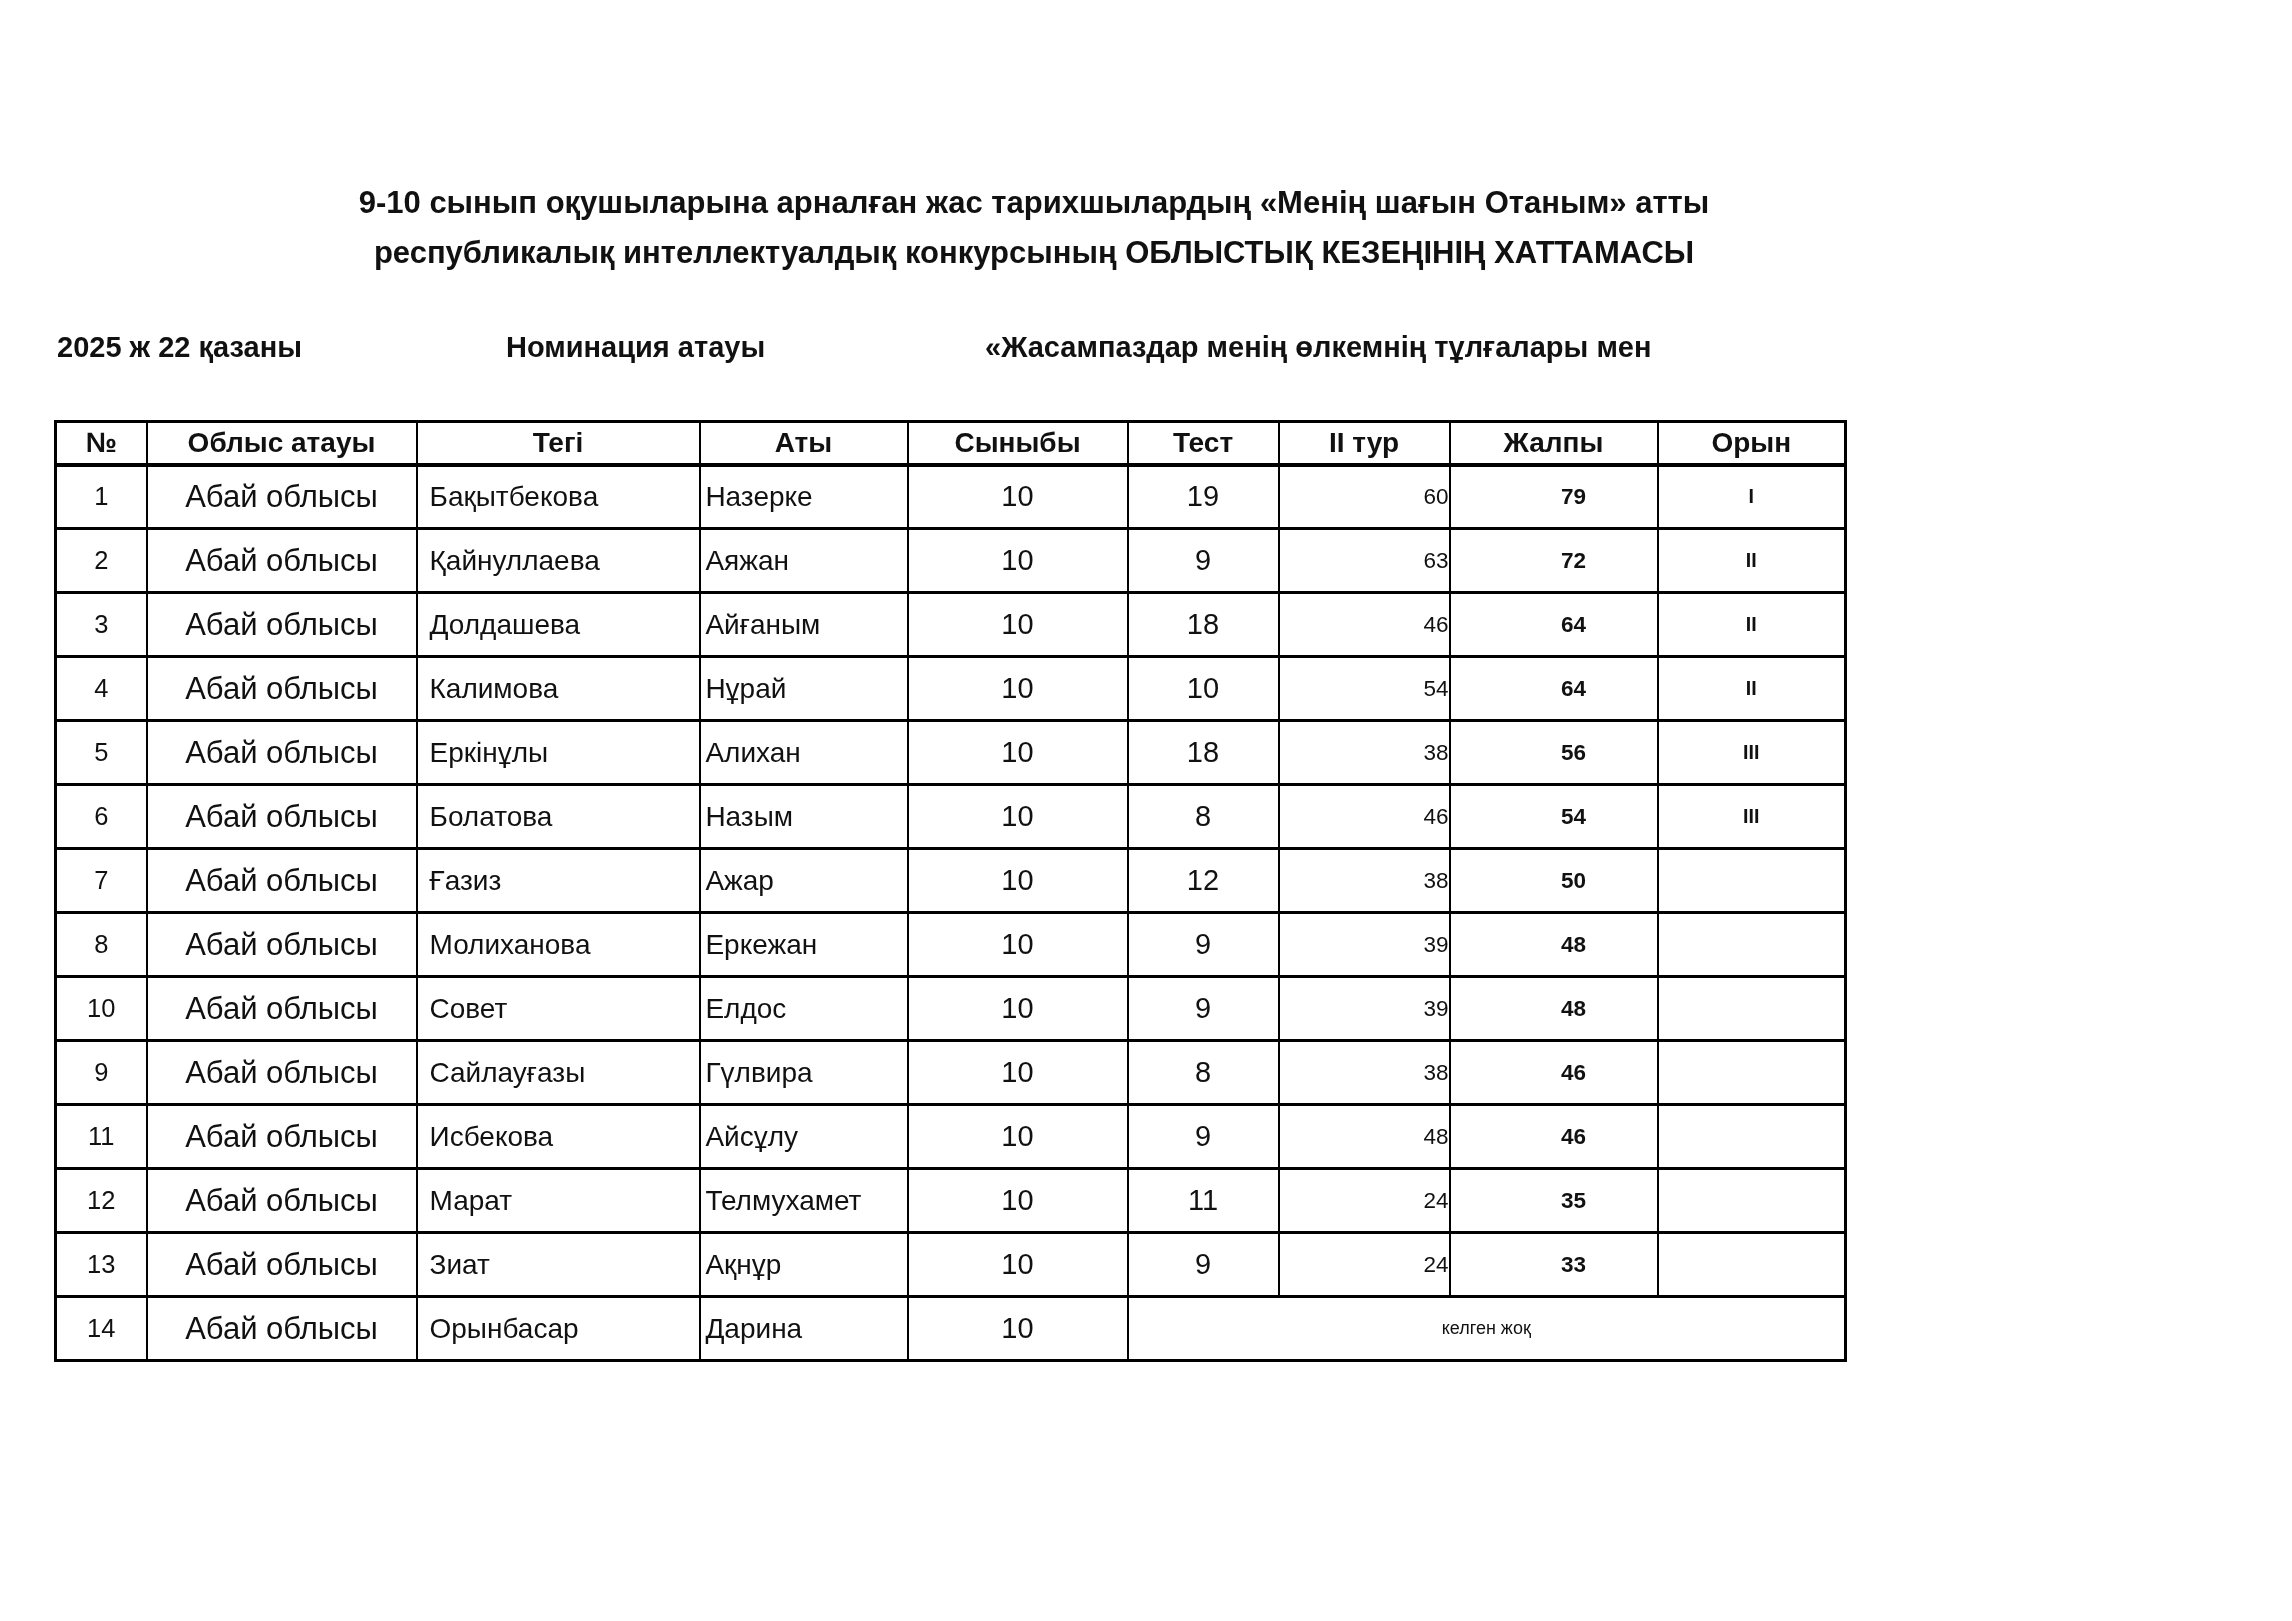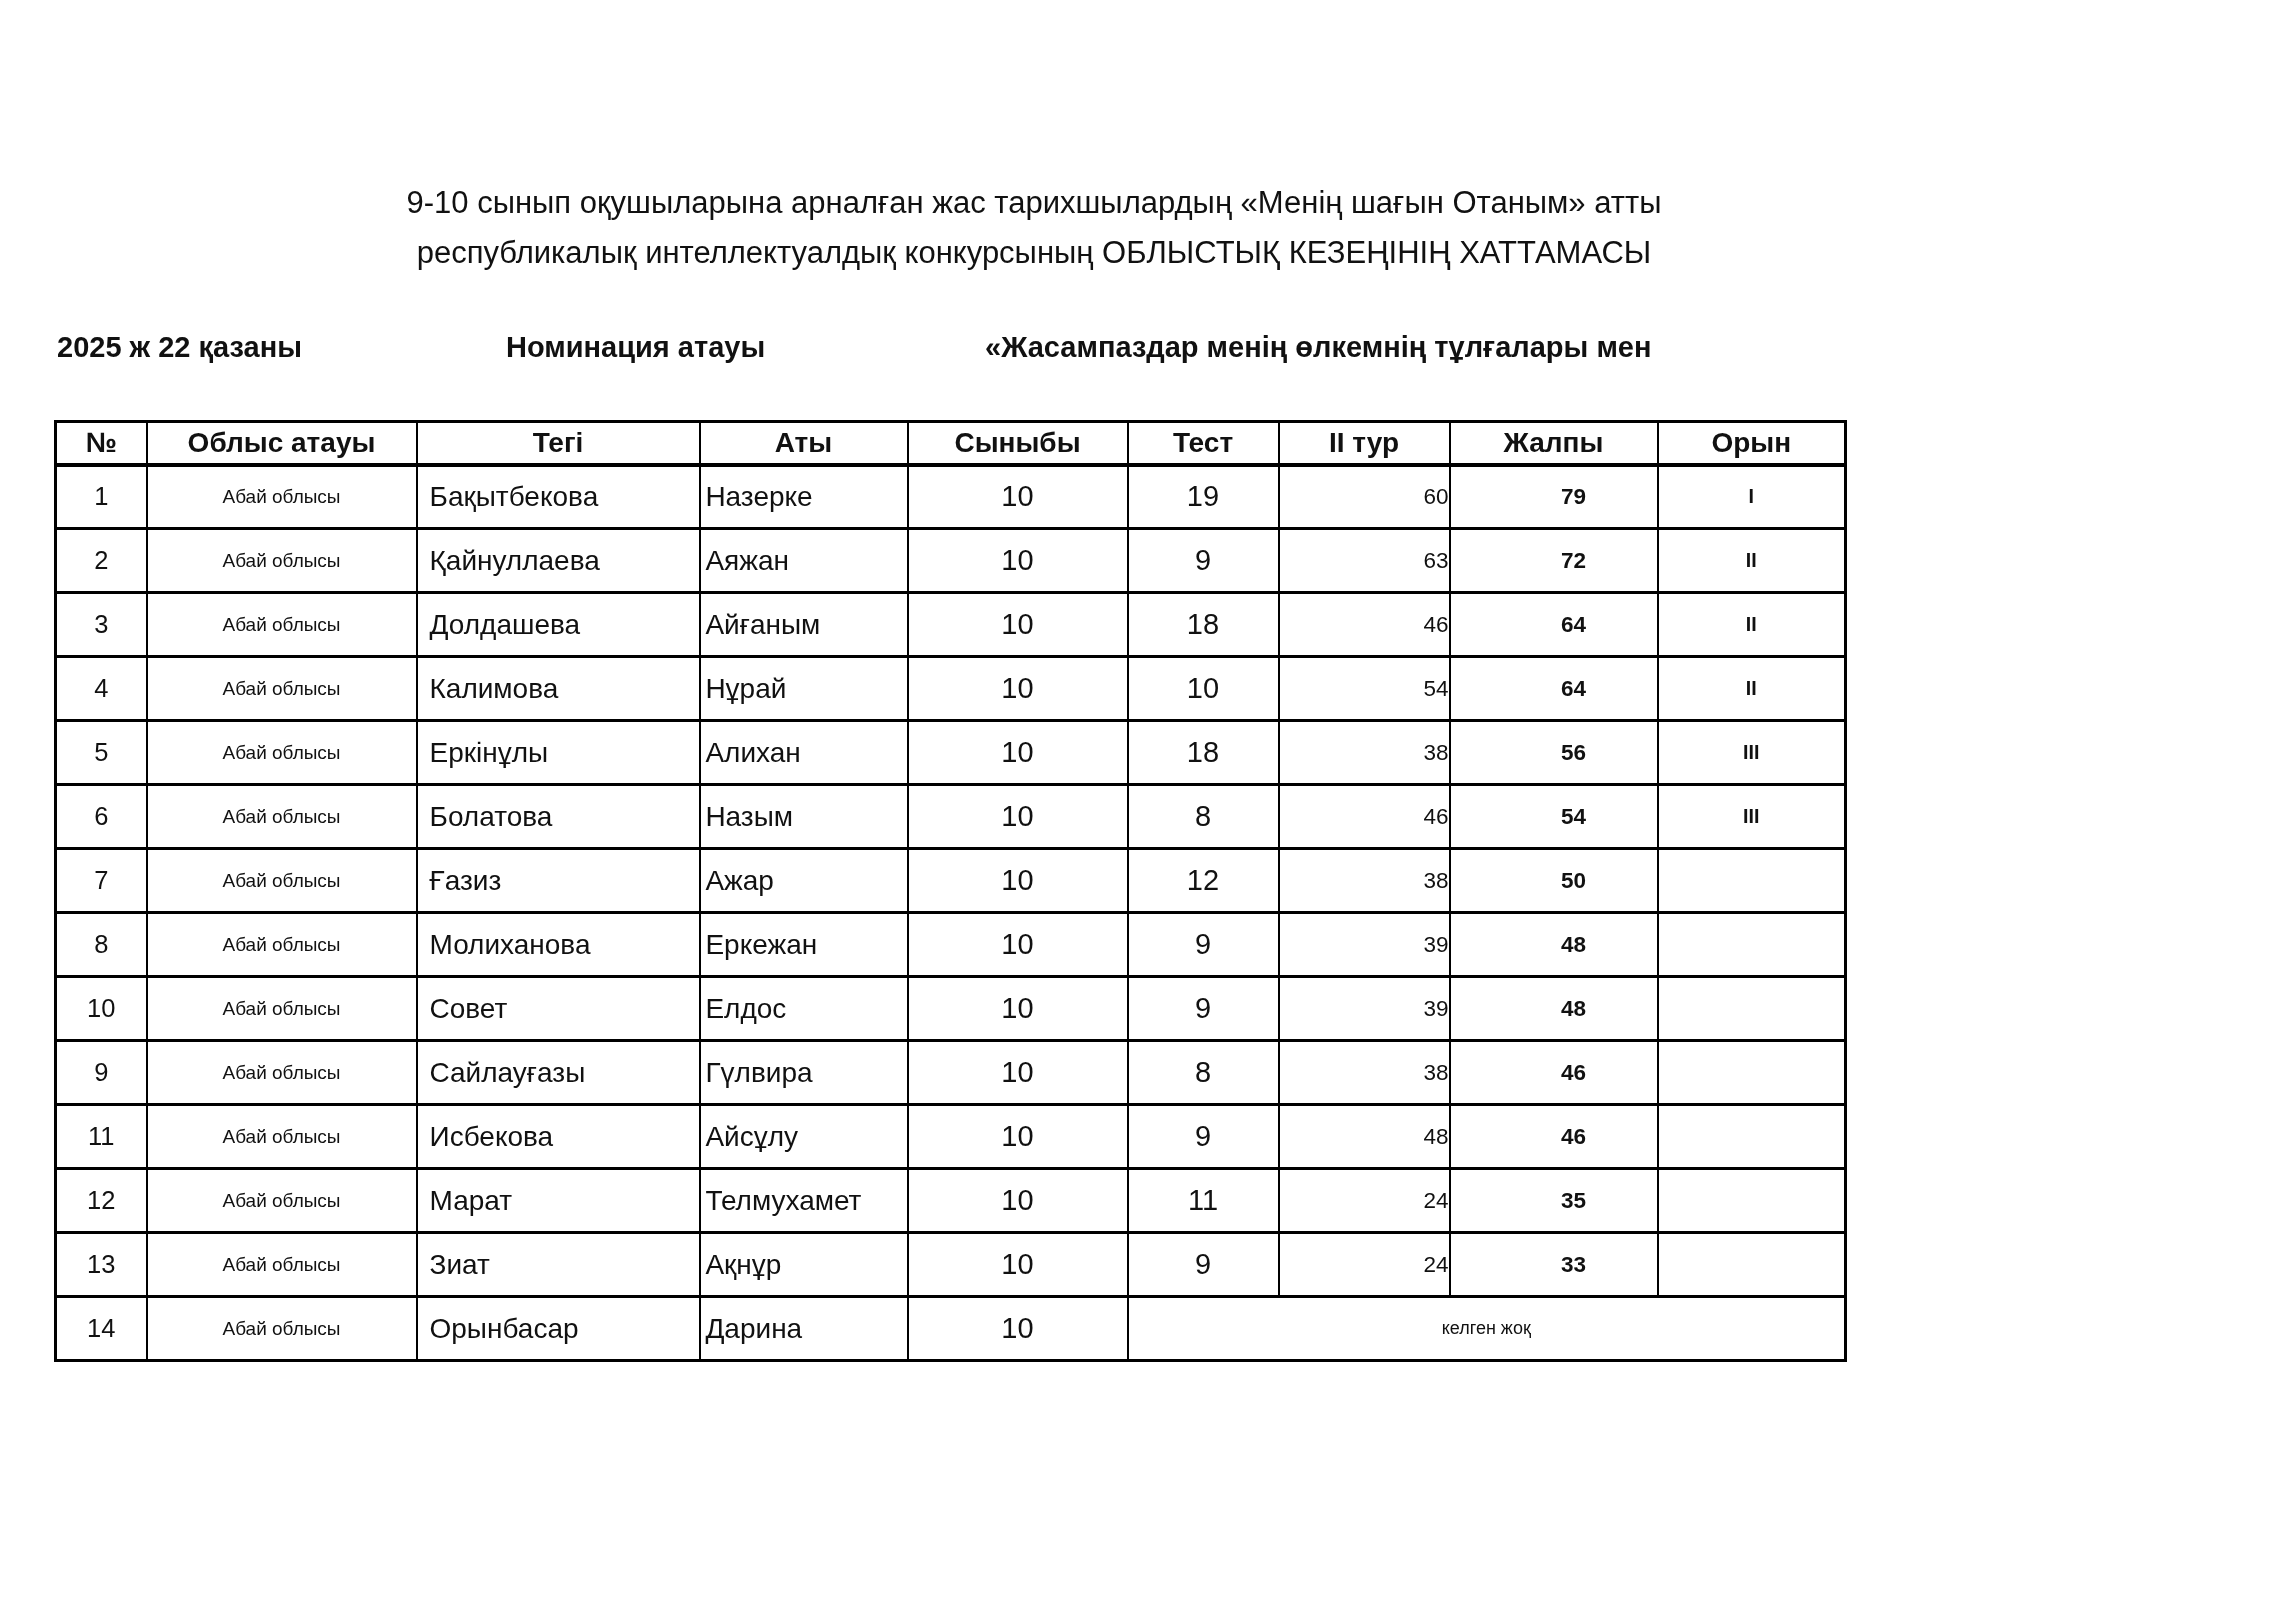--- a/index.html
+++ b/index.html
@@ -18,21 +18,21 @@
     width: 2293px;
     height: 1621px;
     background: #ffffff;
   }
   .doc-title {
     position: absolute;
     left: 54px;
     top: 178px;
     width: 1960px;
     text-align: center;
-    font-weight: normal;
+    font-weight: bold;
     font-size: 31px;
     line-height: 50px;
     color: #111111;
   }
   .meta-line {
     position: absolute;
     top: 326px;
     left: 0;
     width: 2293px;
     height: 43px;
@@ -68,21 +68,21 @@
   table.results thead th {
     height: 43px;
     font-weight: bold;
     font-size: 28px;
     text-align: center;
     border-bottom: 4.9px solid #000;
   }
   table.results tbody td { height: 64px; }
 
   .col-no      { text-align: center; font-size: 25.5px; }
-  .col-region  { text-align: center; font-size: 19px; }
+  .col-region  { text-align: center; font-size: 31px; }
   .col-surname { text-align: left; padding-left: 12px; font-size: 28px; }
   .col-name    { text-align: left; padding-left: 4.9px; font-size: 28px; }
   .col-grade   { text-align: center; font-size: 29px; }
   .col-test    { text-align: center; font-size: 29px; }
   .col-tour2   { text-align: right; font-size: 22.5px; margin-left: 20px; }
   .col-total   { text-align: center; font-size: 22.5px; font-weight: bold; padding-left: 40px; }
   .col-place   { text-align: center; font-size: 19.6px; font-weight: bold; }
   .col-absent  { text-align: center; font-size: 18px; }
 </style>
 </head>

